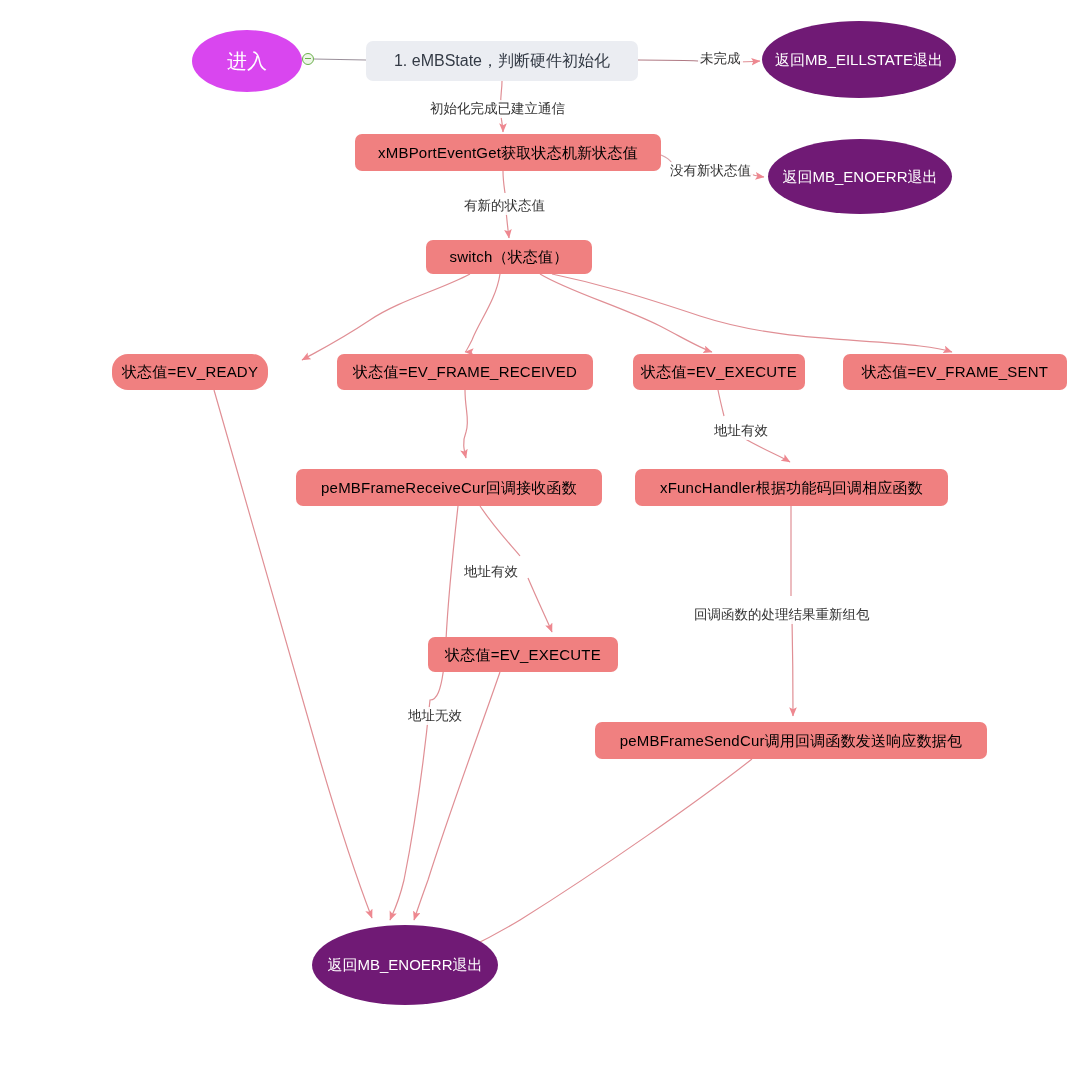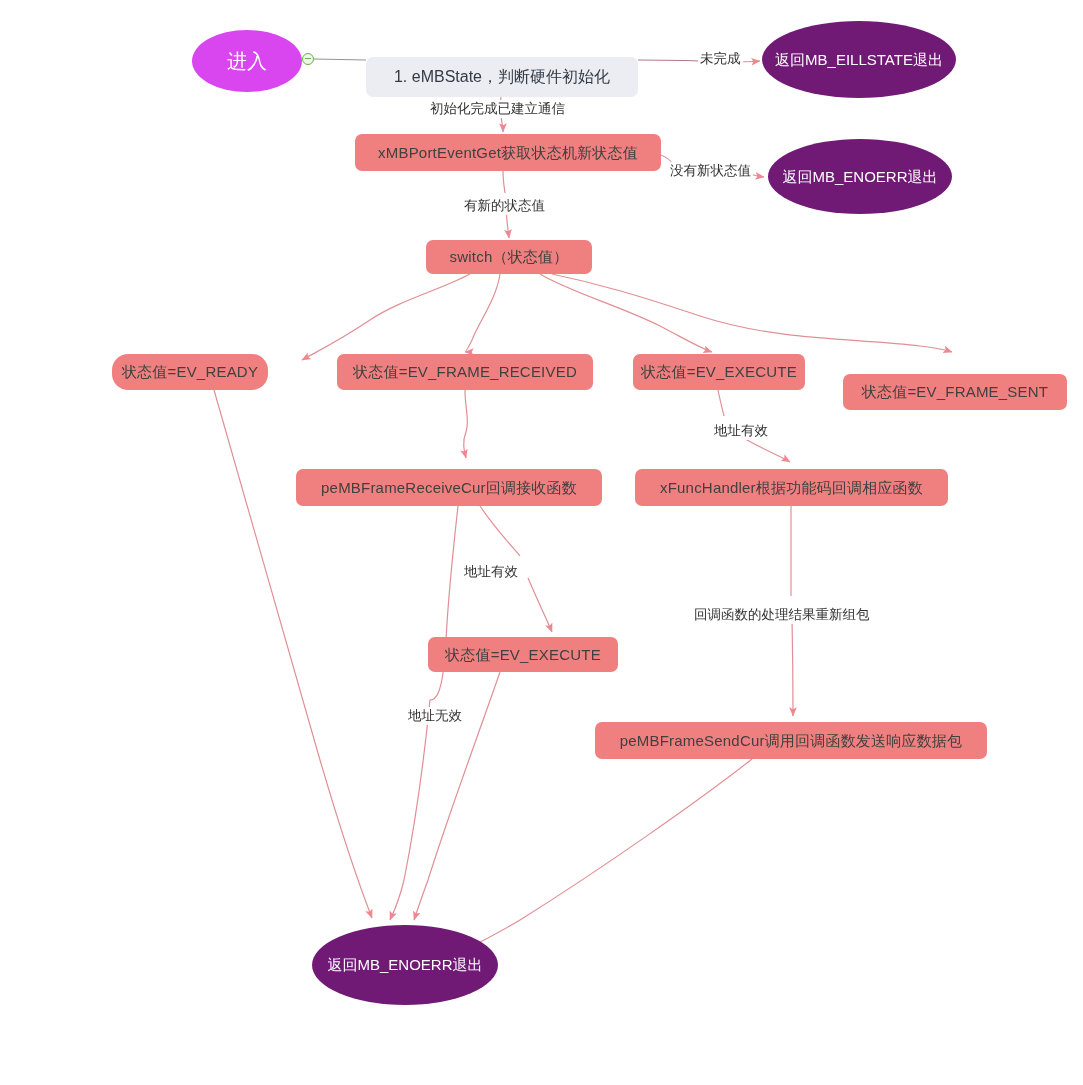--- a/index.html
+++ b/index.html
@@ -31,21 +31,21 @@
     display: flex;
     align-items: center;
     justify-content: center;
     text-align: center;
     line-height: 1.15;
     white-space: nowrap;
   }
   
   .proc {
     background: #f08080;
-    color: #404040;
+    color: #000000;
     border-radius: 7px;
     font-size: 15px;
     letter-spacing: .2px;
   }
   
   .proc-start {
     background: #ebedf2;
     color: #333a45;
     border-radius: 7px;
     font-size: 16px;
@@ -148,21 +148,21 @@
       <path d="M752,759 C700,800 600,870 520,920 C490,938 472,946 466,949" marker-end="url(#ah)"></path>
     </g>
   </svg>
 
   <div class="node entry" style="left:192px; top:30px; width:110px; height:62px;">
     <span>进入</span>
   </div>
 
   <div class="conn-dot" style="left:302px; top:53px;"></div>
 
-  <div class="node proc-start" style="left:366px; top:41px; width:272px; height:40px;margin-top:16px;">
+  <div class="node proc-start" style="left:366px; top:41px; width:272px; height:40px;">
     <span>1. eMBState，判断硬件初始化</span>
   </div>
 
   <div class="node term" style="left:762px; top:21px; width:194px; height:77px;">
     <span>返回MB_EILLSTATE退出</span>
   </div>
 
   <div class="node proc" style="left:355px; top:134px; width:306px; height:37px;">
     <span>xMBPortEventGet获取状态机新状态值</span>
   </div>
@@ -180,21 +180,21 @@
   </div>
 
   <div class="node proc" style="left:337px; top:354px; width:256px; height:36px;">
     <span>状态值=EV_FRAME_RECEIVED</span>
   </div>
 
   <div class="node proc" style="left:633px; top:354px; width:172px; height:36px;">
     <span>状态值=EV_EXECUTE</span>
   </div>
 
-  <div class="node proc" style="left:843px; top:374px; width:224px; height:36px;">
+  <div class="node proc" style="left:843px; top:354px; width:224px; height:36px;">
     <span>状态值=EV_FRAME_SENT</span>
   </div>
 
   <div class="node proc" style="left:296px; top:469px; width:306px; height:37px;">
     <span>peMBFrameReceiveCur回调接收函数</span>
   </div>
 
   <div class="node proc" style="left:635px; top:469px; width:313px; height:37px;">
     <span>xFuncHandler根据功能码回调相应函数</span>
   </div>

